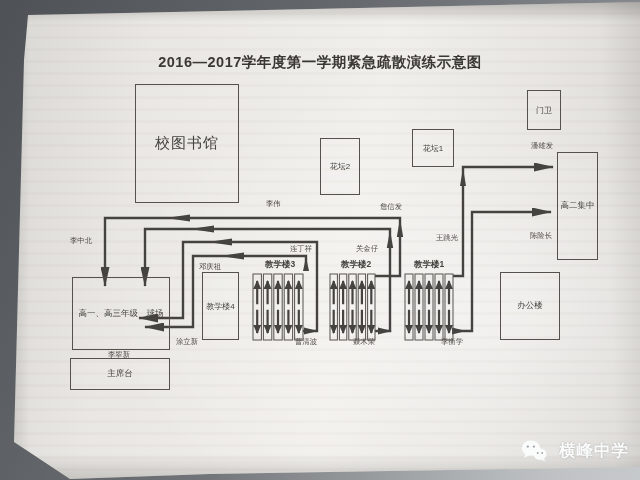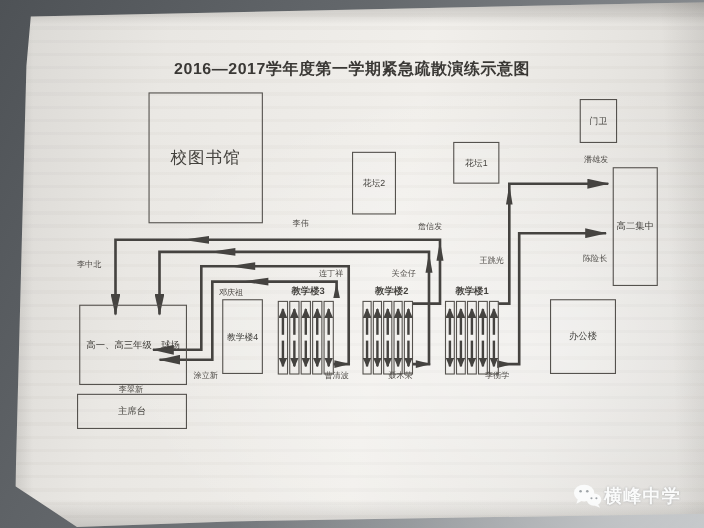--- a/index.html
+++ b/index.html
@@ -48,21 +48,21 @@
     position:absolute;font-size:8px;line-height:1;color:#504d49;
     white-space:nowrap;transform-origin:left top;transform:scale(.92);
   }
   .bldg-label{
     position:absolute;font-size:8.5px;line-height:1;color:#45433f;
     font-weight:bold;white-space:nowrap;
   }
   svg.routes{position:absolute;left:0;top:0;}
   .watermark{
     position:absolute;left:521px;top:438px;height:26px;
-    display:flex;align-items:center;gap:2px;
+    display:flex;align-items:center;gap:12px;
     color:#fcfdfd;font-size:16.5px;font-weight:bold;letter-spacing:1px;
     opacity:.93;text-shadow:0 0 2px rgba(120,124,128,.6);
   }
 </style>
 </head>
 <body>
 
 <div class="scene">
   <div class="paper">
     <div class="bleed"></div>

